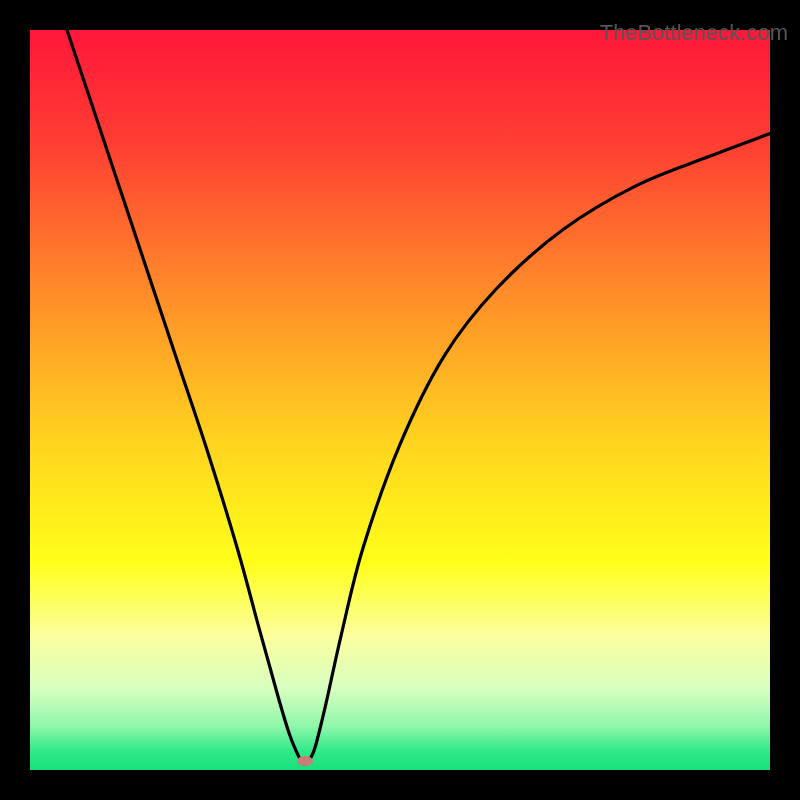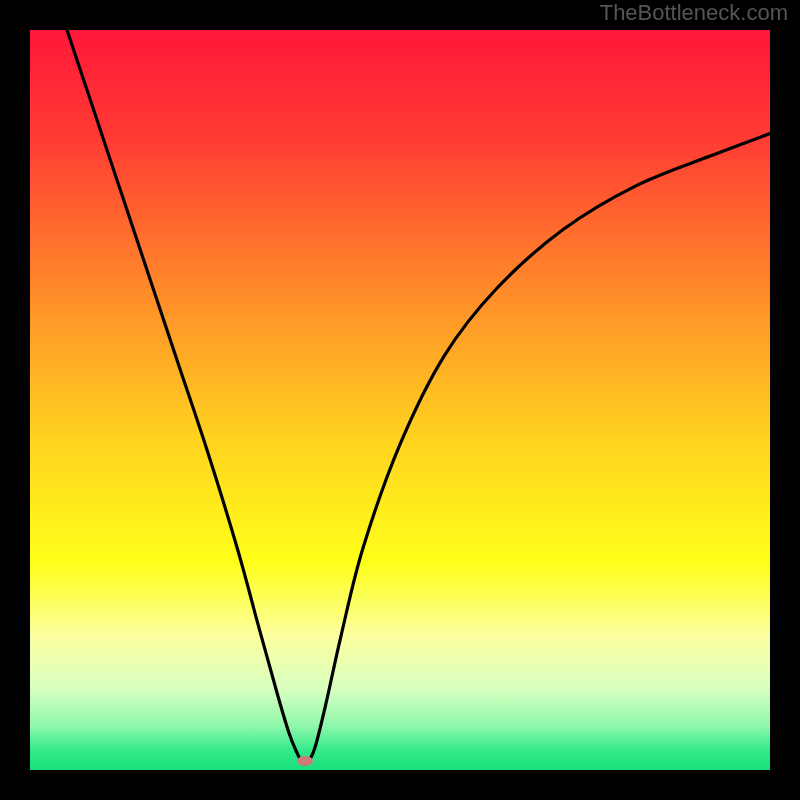--- a/index.html
+++ b/index.html
@@ -6,21 +6,21 @@
   body {
     width: 800px;
     height: 800px;
     background: #000;
     position: relative;
     font-family: Arial, sans-serif;
     overflow: hidden;
   }
   .watermark {
     position: absolute;
-    top: 0;
+    top: 20px;
     right: 12px;
     color: #555;
     font-size: 22px;
     font-weight: 500;
     z-index: 10;
   }
   .frame {
     position: absolute;
     left: 30px;
     top: 30px;

